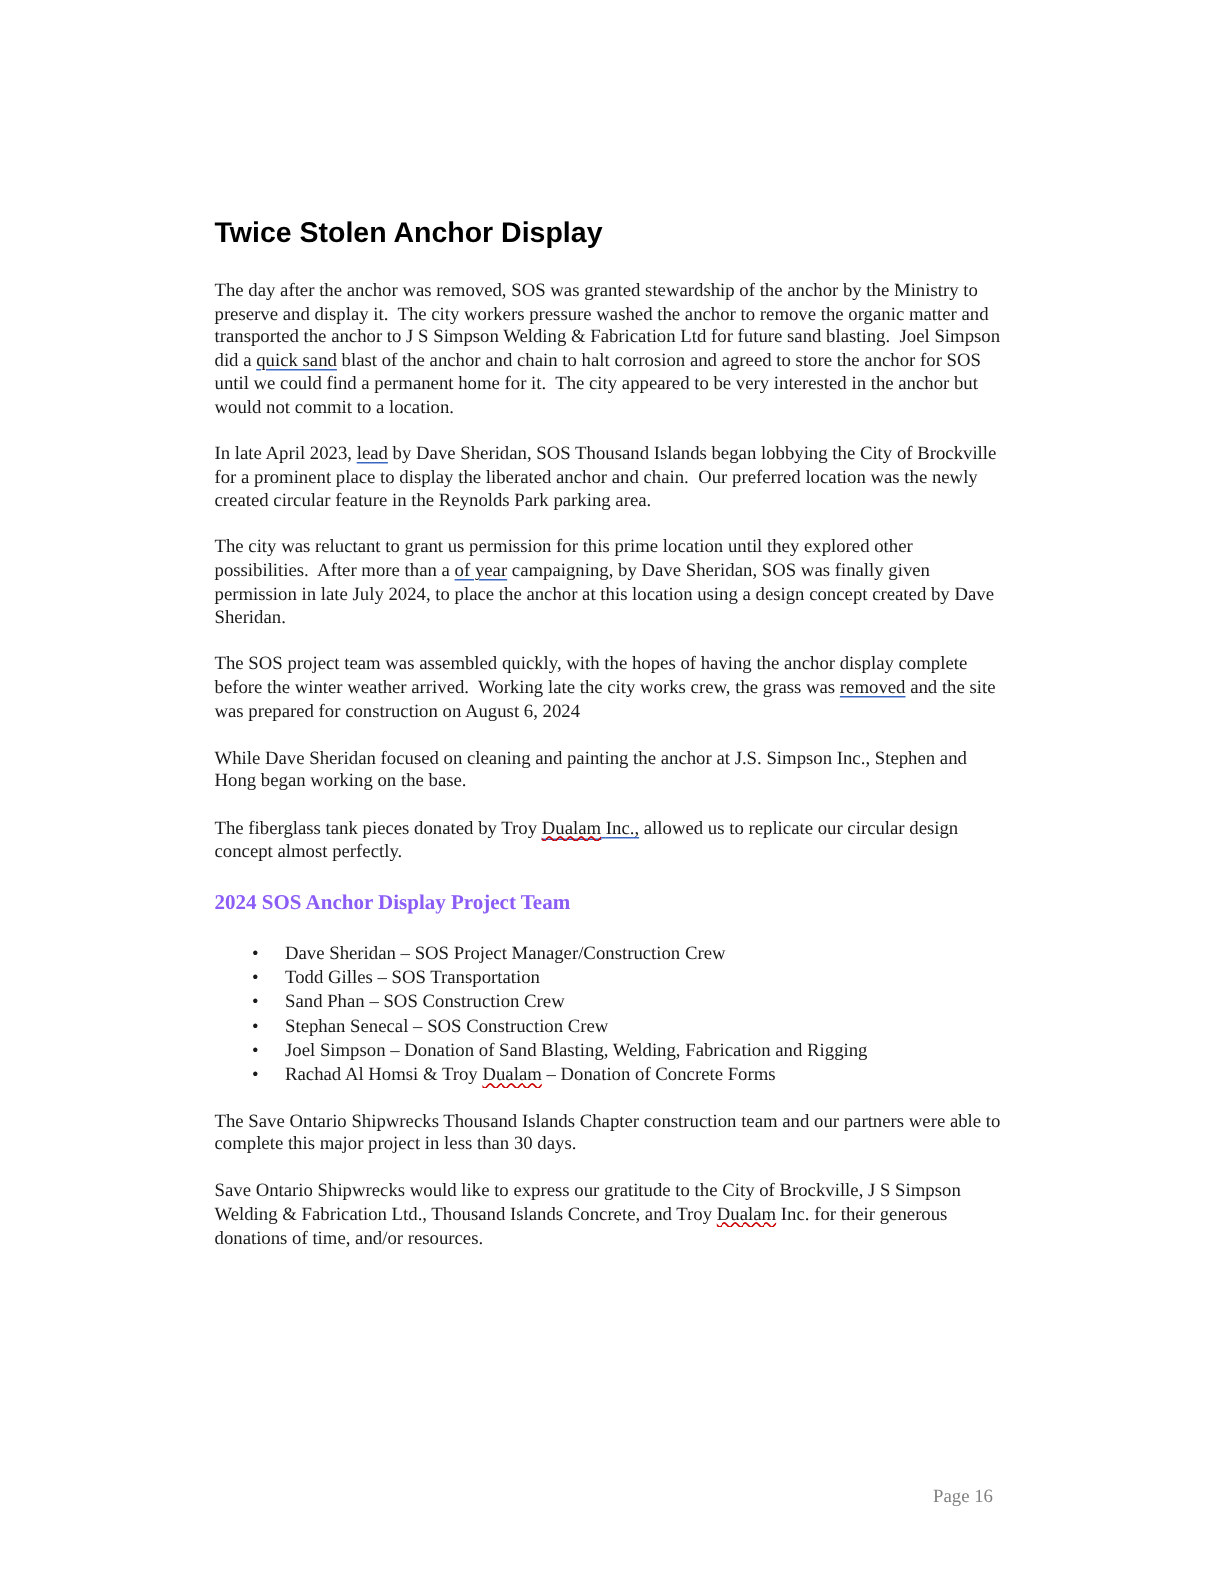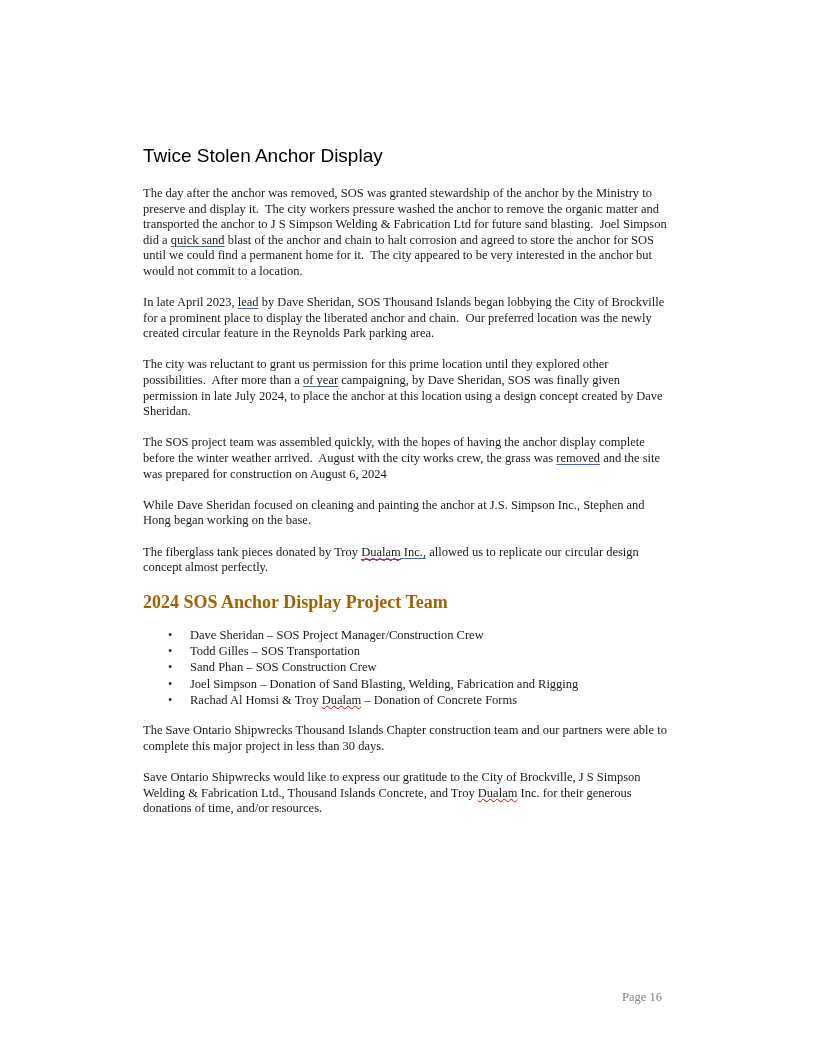--- a/index.html
+++ b/index.html
@@ -15,32 +15,32 @@
   }
   .content {
     position: absolute;
     left: 143px;
     top: 146px;
     width: 530px;
   }
   h1.doc-title {
     font-family: "Liberation Sans", sans-serif;
     font-size: 19px;
-    font-weight: normal;
+    font-weight: bold;
     line-height: 1.05;
     margin: 0 0 20px 0;
     color: #000000;
   }
   h2.section-title {
     font-family: "Liberation Serif", serif;
-    font-size: 18px;
+    font-size: 14px;
     font-weight: bold;
     line-height: 19px;
     margin: 17px 0 15px 0;
-    color: #a16207;
+    color: #8b5cf6;
   }
   p.body-par {
     margin: 0 0 15.6px 0;
     line-height: 15.6px;
     white-space: pre-wrap;
   }
   ul.team-list {
     list-style: none;
     margin: 0 0 15px 0;
     padding: 0 0 0 47px;
@@ -89,30 +89,31 @@
 <body>
 
 <div class="page">
   <div class="content">
 
     <h1 class="doc-title">Twice Stolen Anchor Display</h1>
 
     <p class="body-par"><span>The day after the anchor was removed, SOS was granted stewardship of the anchor by the Ministry to preserve and display it.  The city workers pressure washed the anchor to remove the organic matter and transported the anchor to J S Simpson Welding &amp; Fabrication Ltd for future sand blasting.  Joel Simpson did a </span><span class="u-g">quick sand</span><span> blast of the anchor and chain to halt corrosion and agreed to store the anchor for SOS until we could find a permanent home for it.  The city appeared to be very interested in the anchor but would not commit to a location.</span></p>
     <p class="body-par"><span>In late April 2023, </span><span class="u-g">lead</span><span> by Dave Sheridan, SOS Thousand Islands began lobbying the City of Brockville for a prominent place to display the liberated anchor and chain.  Our preferred location was the newly created circular feature in the Reynolds Park parking area.</span></p>
     <p class="body-par"><span>The city was reluctant to grant us permission for this prime location until they explored other possibilities.  After more than a </span><span class="u-g">of year</span><span> campaigning, by Dave Sheridan, SOS was finally given permission in late July 2024, to place the anchor at this location using a design concept created by Dave Sheridan.</span></p>
-    <p class="body-par"><span>The SOS project team was assembled quickly, with the hopes of having the anchor display complete before the winter weather arrived.  August with the city works crew, the grass was </span><span class="u-g">removed</span><span> and the site was prepared for construction on August 6, 2024</span></p>
+    <p class="body-par"><span>The SOS project team was assembled quickly, with the hopes of having the anchor display complete before the winter weather arrived.  Working late the city works crew, the grass was </span><span class="u-g">removed</span><span> and the site was prepared for construction on August 6, 2024</span></p>
     <p class="body-par"><span>While Dave Sheridan focused on cleaning and painting the anchor at J.S. Simpson Inc., Stephen and Hong began working on the base.</span></p>
     <p class="body-par"><span>The fiberglass tank pieces donated by Troy </span><span class="u-gs">Dualam</span><span class="u-g"> </span><span class="u-g">Inc.,</span><span> allowed us to replicate our circular design concept almost perfectly.</span></p>
 
     <h2 class="section-title">2024 SOS Anchor Display Project Team</h2>
 
     <ul class="team-list">
       <li><span>Dave Sheridan – SOS Project Manager/Construction Crew</span></li>
       <li><span>Todd Gilles – SOS Transportation</span></li>
       <li><span>Sand Phan – SOS Construction Crew</span></li>
+      <li><span>Stephan Senecal – SOS Construction Crew</span></li>
       <li><span>Joel Simpson – Donation of Sand Blasting, Welding, Fabrication and Rigging</span></li>
       <li><span>Rachad Al Homsi &amp; Troy </span><span class="u-s">Dualam</span><span> – Donation of Concrete Forms</span></li>
     </ul>
 
     <p class="body-par"><span>The Save Ontario Shipwrecks Thousand Islands Chapter construction team and our partners were able to complete this major project in less than 30 days.</span></p>
     <p class="body-par"><span>Save Ontario Shipwrecks would like to express our gratitude to the City of Brockville, J S Simpson Welding &amp; Fabrication Ltd., Thousand Islands Concrete, and Troy </span><span class="u-s">Dualam</span><span> Inc. for their generous donations of time, and/or resources.</span></p>
 
   </div>
 
   <div class="page-footer">Page 16</div>

